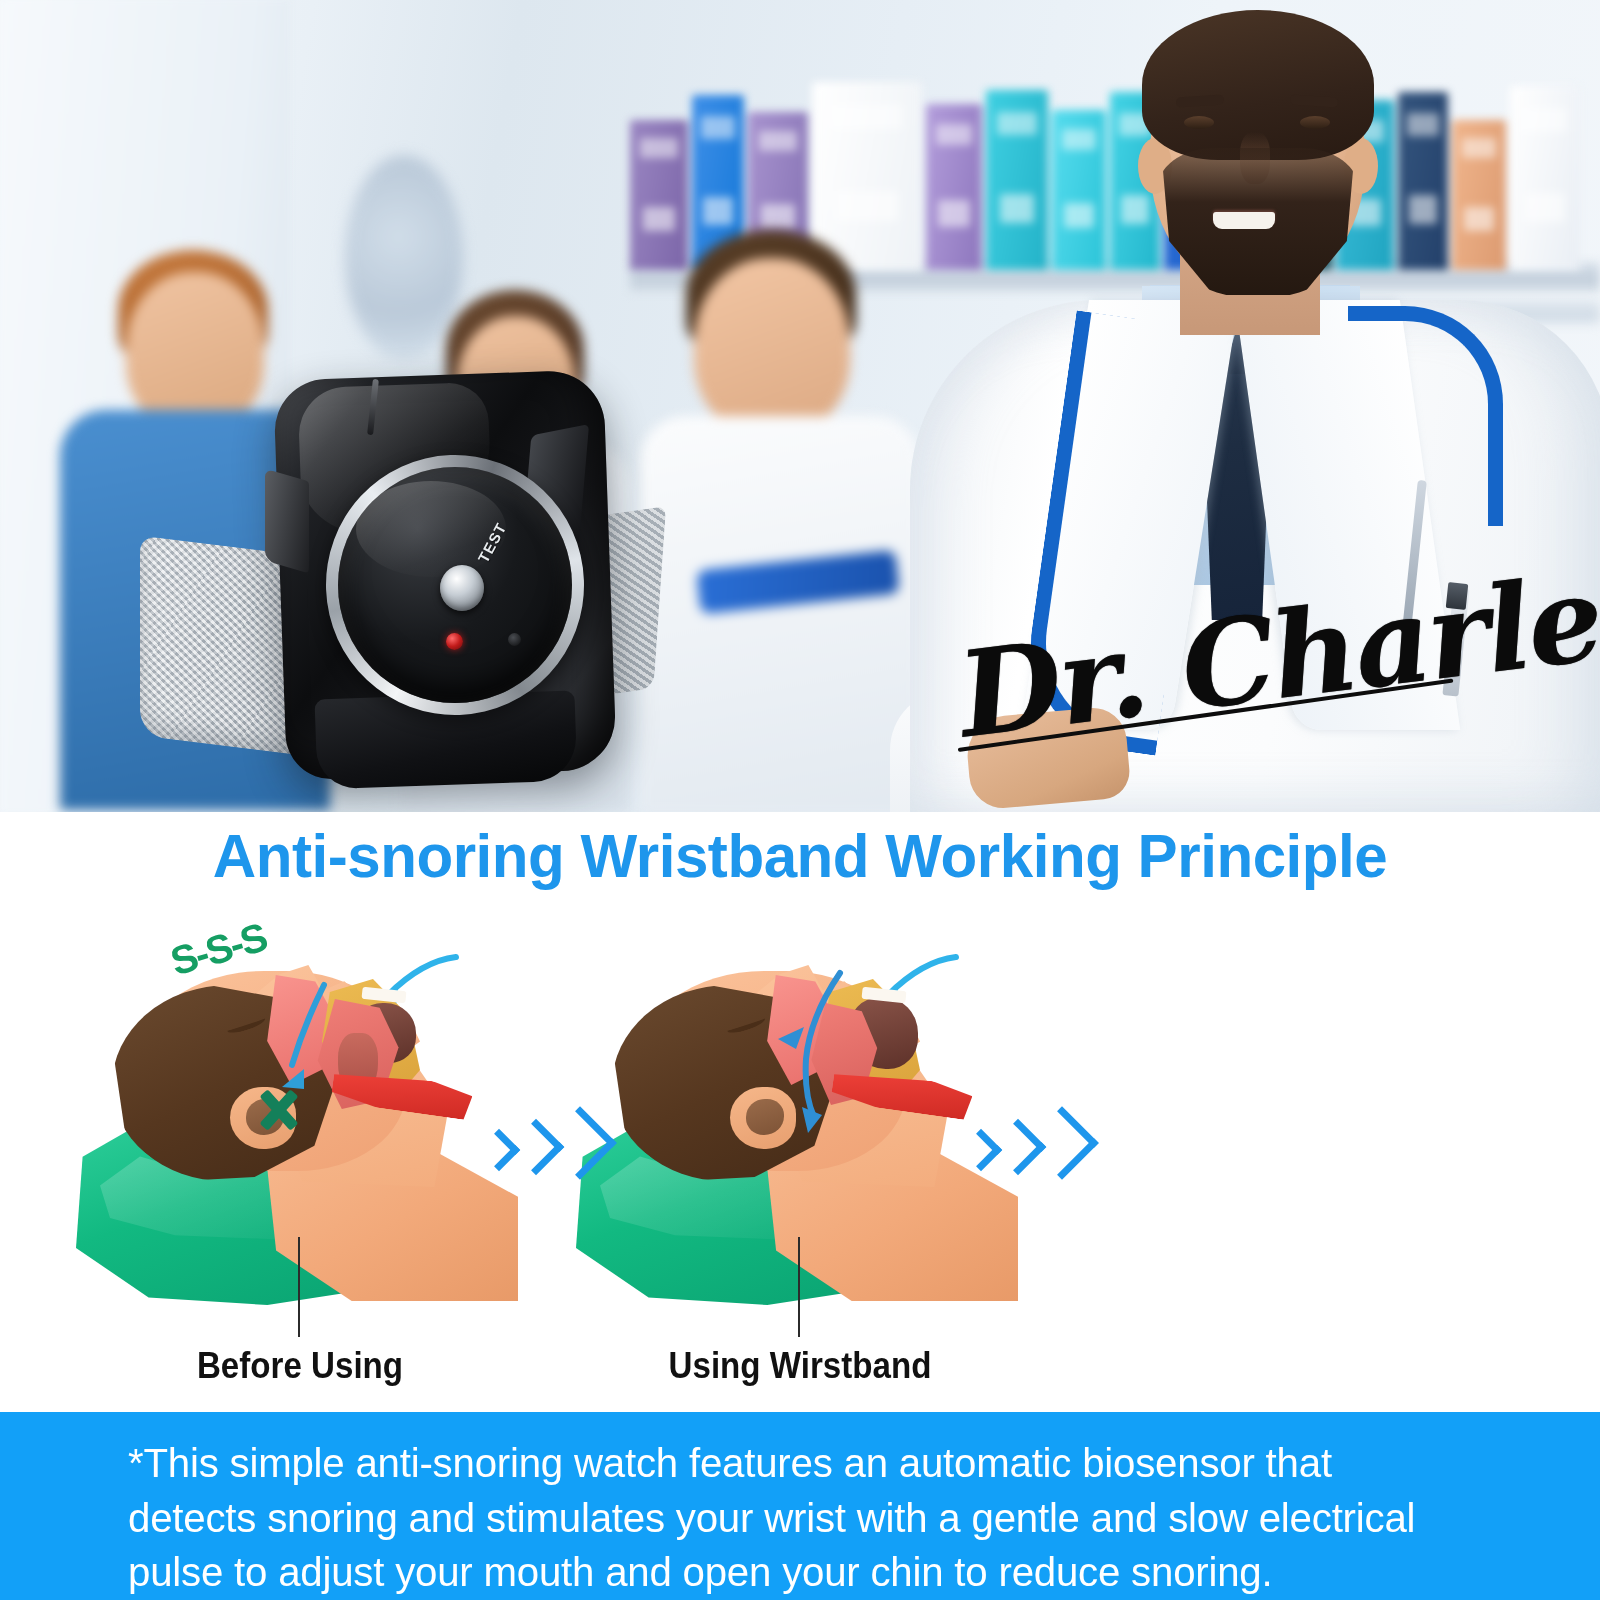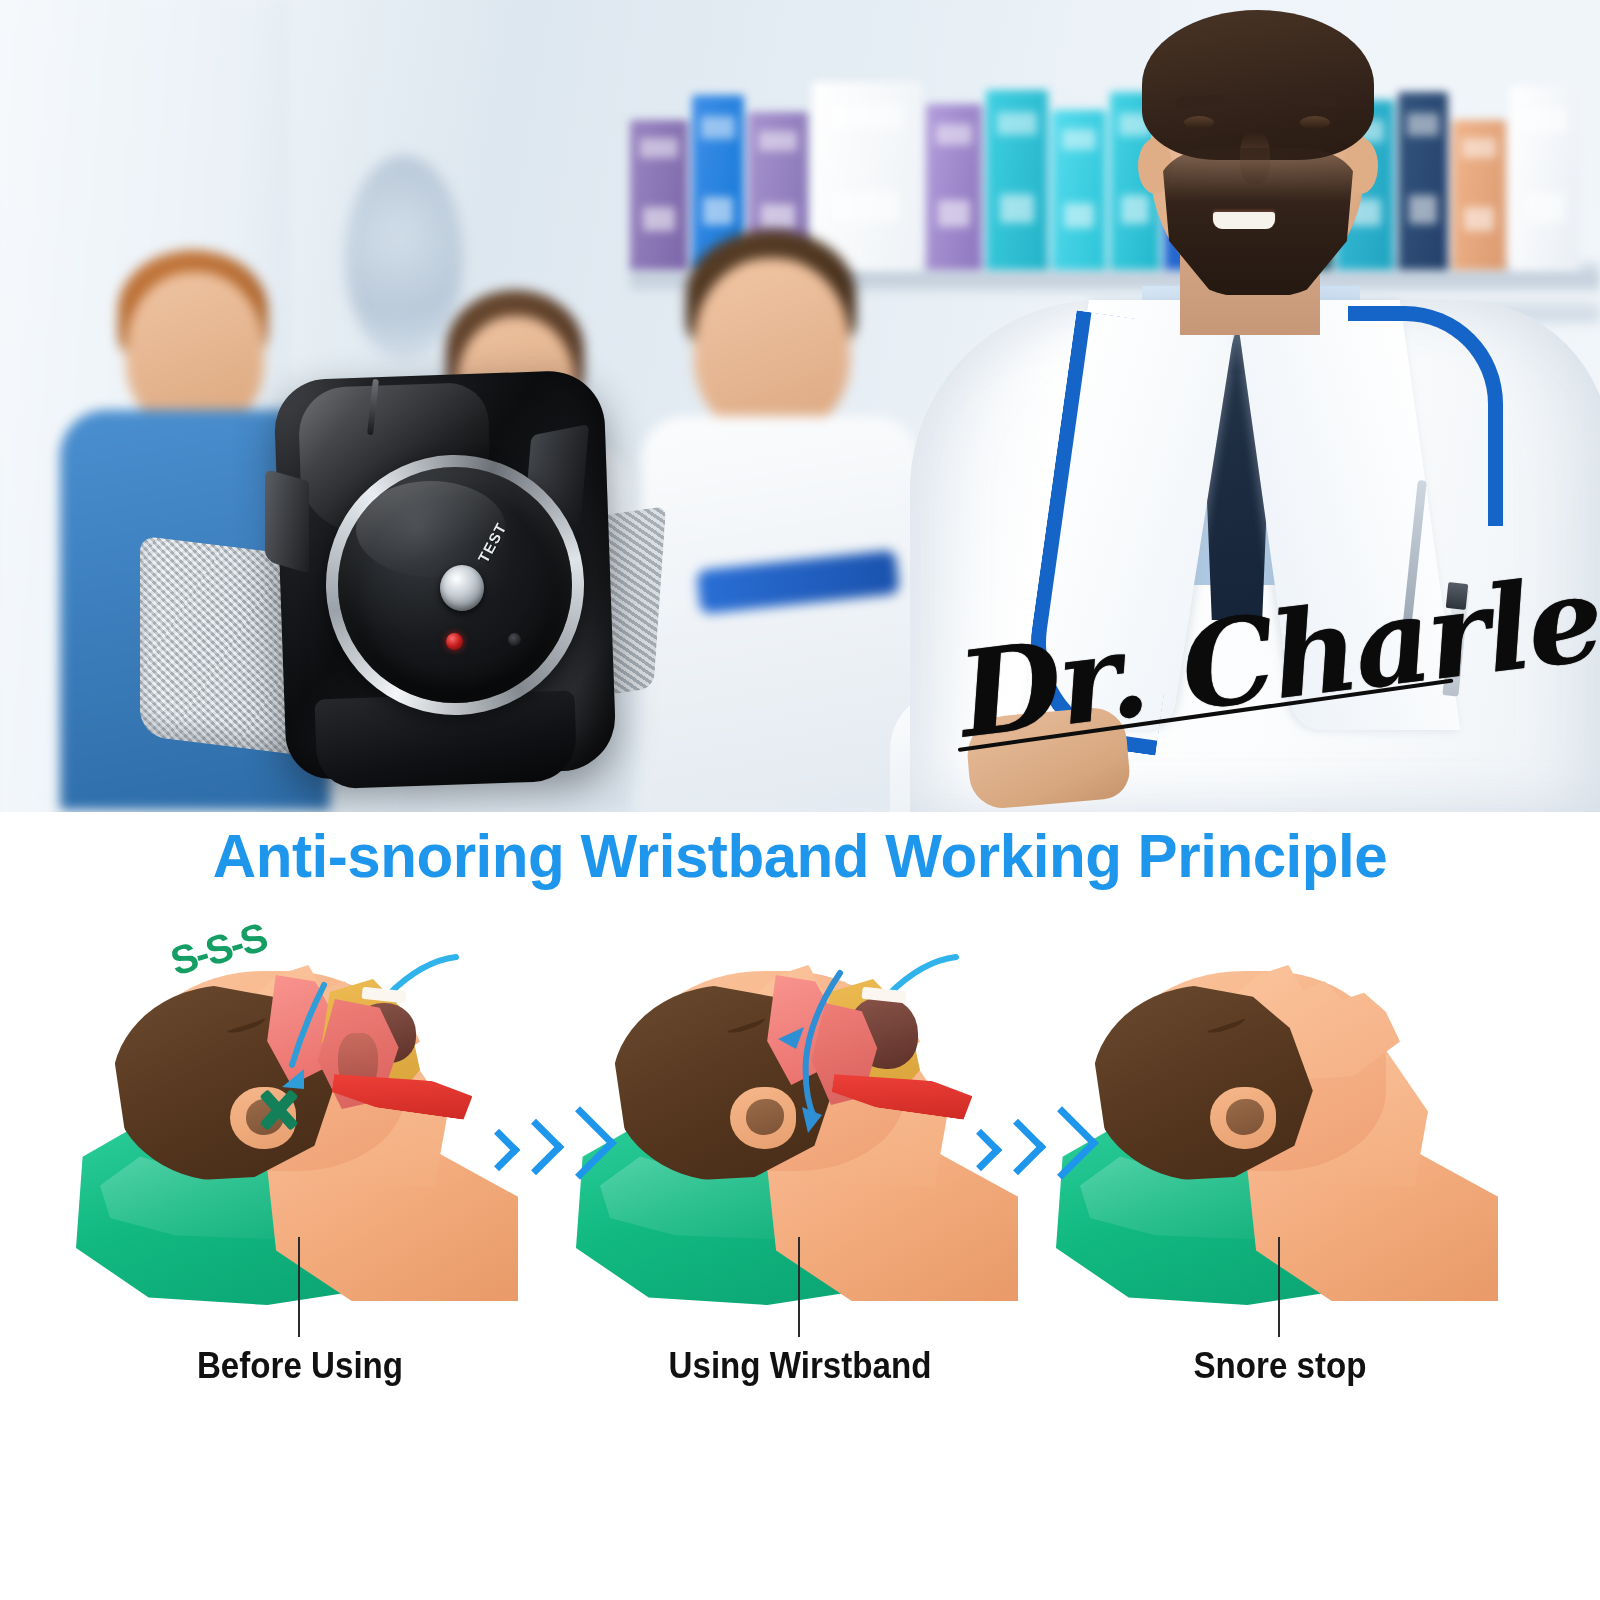--- a/index.html
+++ b/index.html
@@ -685,43 +685,30 @@
         <svg width="110" height="190" style="position:absolute;left:186px;top:30px;">
           <path d="M84 6 Q 54 50 50 92 Q 48 128 58 150" stroke="#2f8fd4" stroke-width="6" fill="none" stroke-linecap="round"></path>
           <path d="M22 72 L 48 60 L 40 82 Z" fill="#2f8fd4"></path>
           <path d="M52 166 L 46 140 L 66 148 Z" fill="#2f8fd4"></path>
         </svg>
       </div>
       <div class="leader-line" style="left:228px;"></div>
       <div class="panel-caption">Using Wirstband</div>
     </div>
 
-    <div class="panel p3">
-      <div class="illus">
-        <div class="pillow"></div>
-        <div class="pillow-fold"></div>
-        <div class="shoulder"></div>
-        <div class="neck"></div>
-        <div class="face"></div>
-        <div class="face-profile"></div>
-        <div class="hair"></div>
-        <div class="eye-closed"></div>
-        <div class="ear"></div>
-        <div class="ear-inner"></div>
-      </div>
-      <div class="leader-line" style="left:228px;"></div>
-      <div class="panel-caption">Snore stop</div>
-    </div>
   </div>
 
   <div class="chevrons c1">
     <span class="chev s1"></span>
     <span class="chev s2"></span>
     <span class="chev s3"></span>
   </div>
   <div class="chevrons c2">
     <span class="chev s1"></span>
     <span class="chev s2"></span>
     <span class="chev s3"></span>
   </div>
 
+  <div class="bottom-banner" style="background:#12A0F8;">
+    <p class="banner-text">*This simple anti-snoring watch features an automatic biosensor that detects snoring and stimulates your wrist with a gentle and slow electrical pulse to adjust your mouth and open your chin to reduce snoring.</p>
+  </div>
 
 </div>
 
 </body></html>

